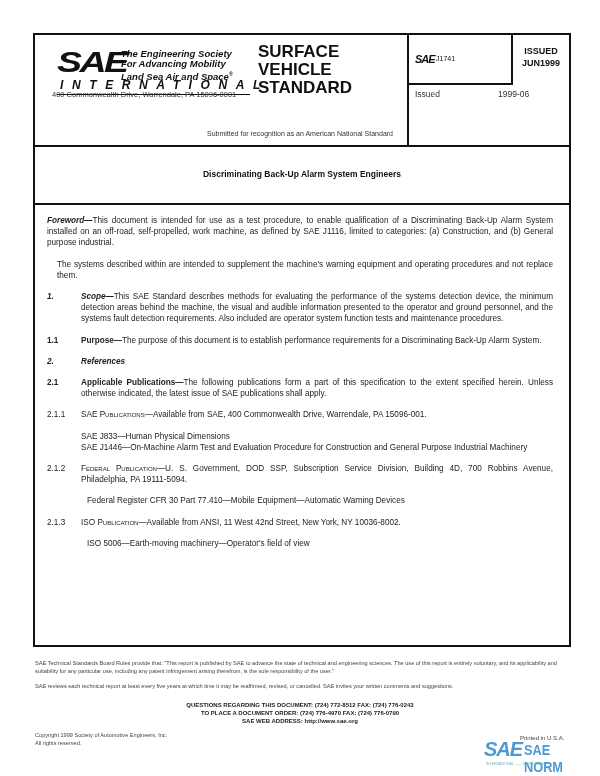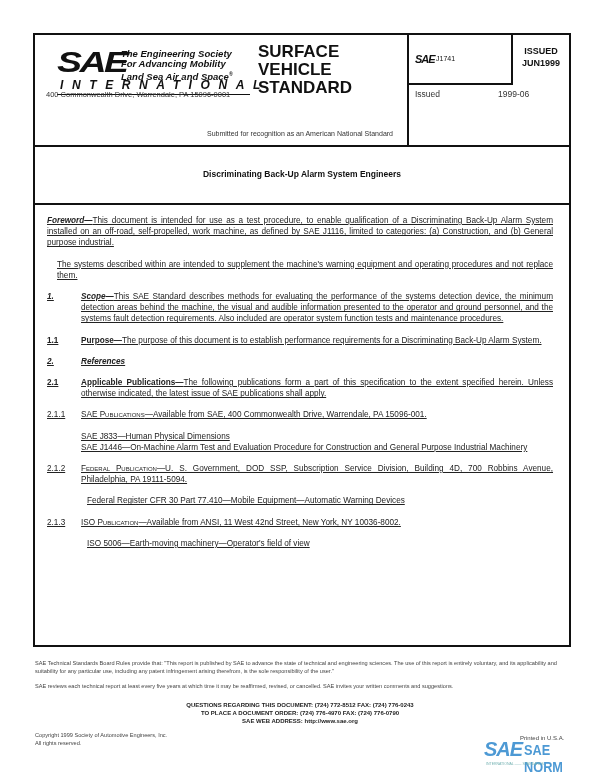--- a/index.html
+++ b/index.html
@@ -13,41 +13,41 @@
               border-right:2px solid #111; }
   .logo { position:absolute; left:22px; top:12px; width:190px; height:50px; }
   .logo-sae { position:absolute; left:0; top:0; font-weight:bold; font-style:italic;
               font-size:30px; letter-spacing:-2px; line-height:30px;
               transform:scaleX(1.25); transform-origin:left; }
   .logo-tag { position:absolute; left:64px; top:2px; font-size:9.5px; font-style:italic;
               font-weight:bold; line-height:10px; }
   .logo-intl { position:absolute; left:3px; top:31px; font-size:12px; font-style:italic;
                font-weight:bold; letter-spacing:8.6px; }
   .logo-rule { position:absolute; left:0; top:47px; width:193px; border-top:1px solid #111; }
-  .addr { position:absolute; left:11px; top:55px; font-size:7.5px; color:#333; }
+  .addr { position:absolute; left:17px; top:55px; font-size:7.5px; color:#333; }
   .big-title { position:absolute; left:223px; top:8px; font-size:17px; font-weight:bold;
                line-height:18px; }
   .submitted { position:absolute; left:0; width:372px; top:95px; text-align:right;
                font-size:7px; color:#333; padding-right:14px; box-sizing:border-box; }
   .hdr-right { position:absolute; left:374px; top:0; width:160px; height:110px; }
   .doc-num-cell { position:absolute; left:0; top:0; width:102px; height:48px;
                   border-right:2px solid #111; border-bottom:2px solid #111; }
   .small-sae { position:absolute; left:6px; top:18px; font-weight:bold; font-style:italic;
                font-size:11px; letter-spacing:-1px; }
   .doc-num { position:absolute; left:27px; top:20px; font-size:7px; }
   .issued-cell { position:absolute; left:104px; top:0; width:56px; height:48px; }
   .issued-label { position:absolute; left:0; width:56px; top:10px; text-align:center;
                   font-weight:bold; font-size:9px; line-height:12px; }
   .issued-row { position:absolute; left:6px; top:54px; font-size:8.5px; color:#333; }
   .issued-row span.val { margin-left:58px; }
   .title-band { position:absolute; left:0; top:110px; width:534px; height:58px;
                 border-bottom:2px solid #111; display:flex; align-items:center;
                 justify-content:center; font-weight:bold; font-size:8.5px; }
   .body { position:absolute; left:12px; top:180px; width:506px; font-size:8.2px;
-          line-height:11.2px; color:#222;text-decoration:underline; }
+          line-height:11.2px; color:#222; }
   .p { text-align:justify; margin:0 0 10px 0; }
   .indent { padding-left:10px; }
   .sec { display:flex; margin:0 0 10px 0; }
   .sec-num { width:34px; flex:none; font-weight:bold; }
   .sec-num.italic { font-style:italic; }
   .sec-text { flex:1; text-align:justify; }
   .b { font-weight:bold; }
   .bi { font-weight:bold; font-style:italic; }
   .sub { display:flex; margin:0 0 10px 0; }
   .sub-num { width:34px; flex:none; }

